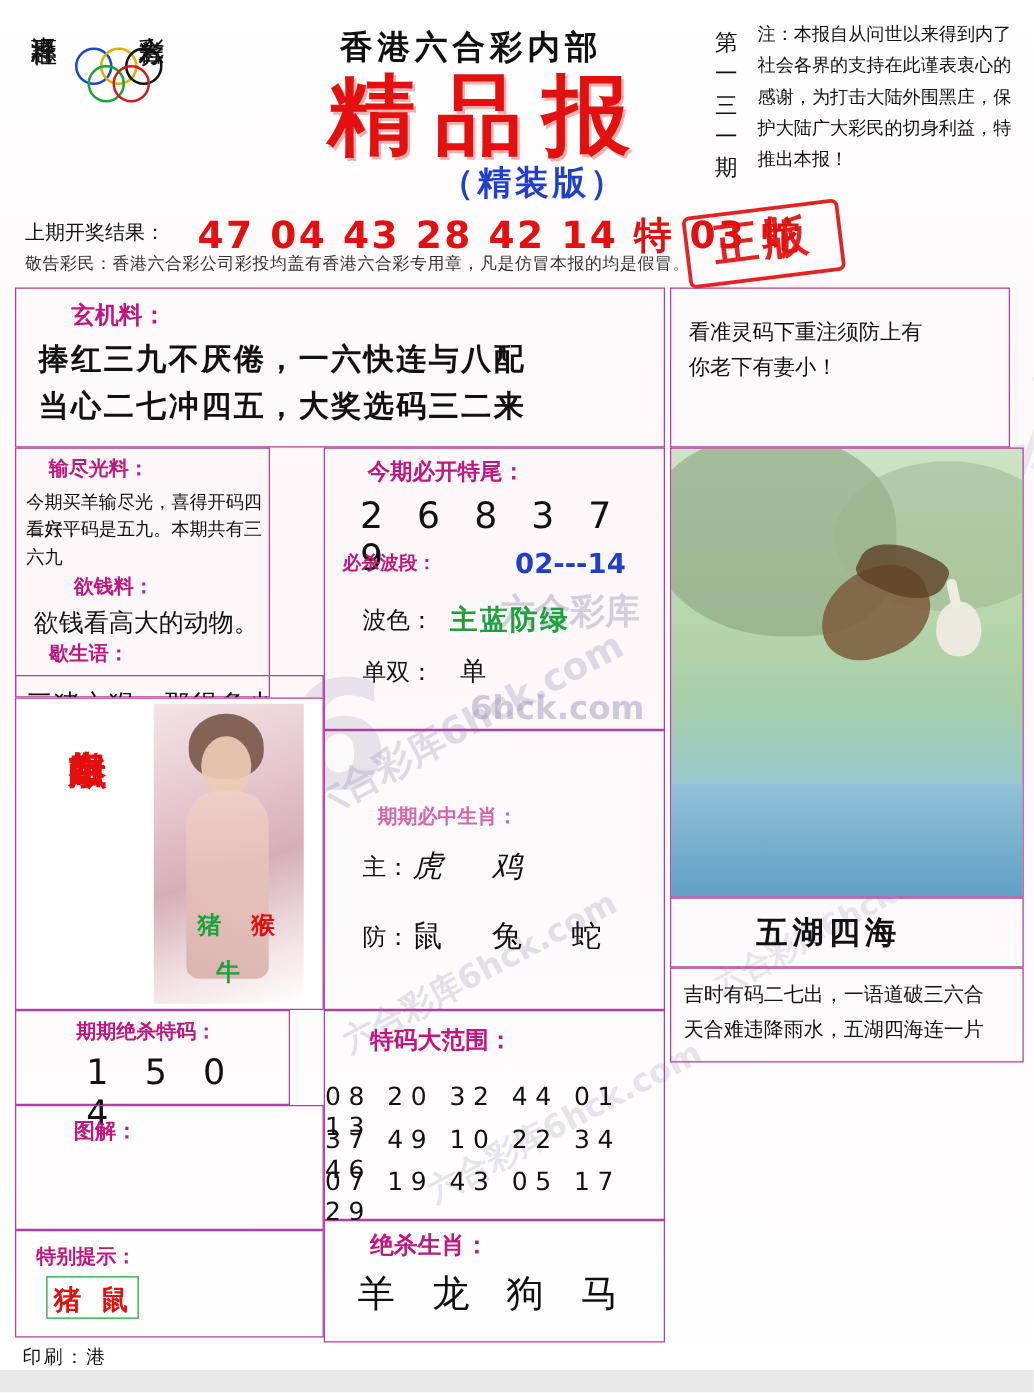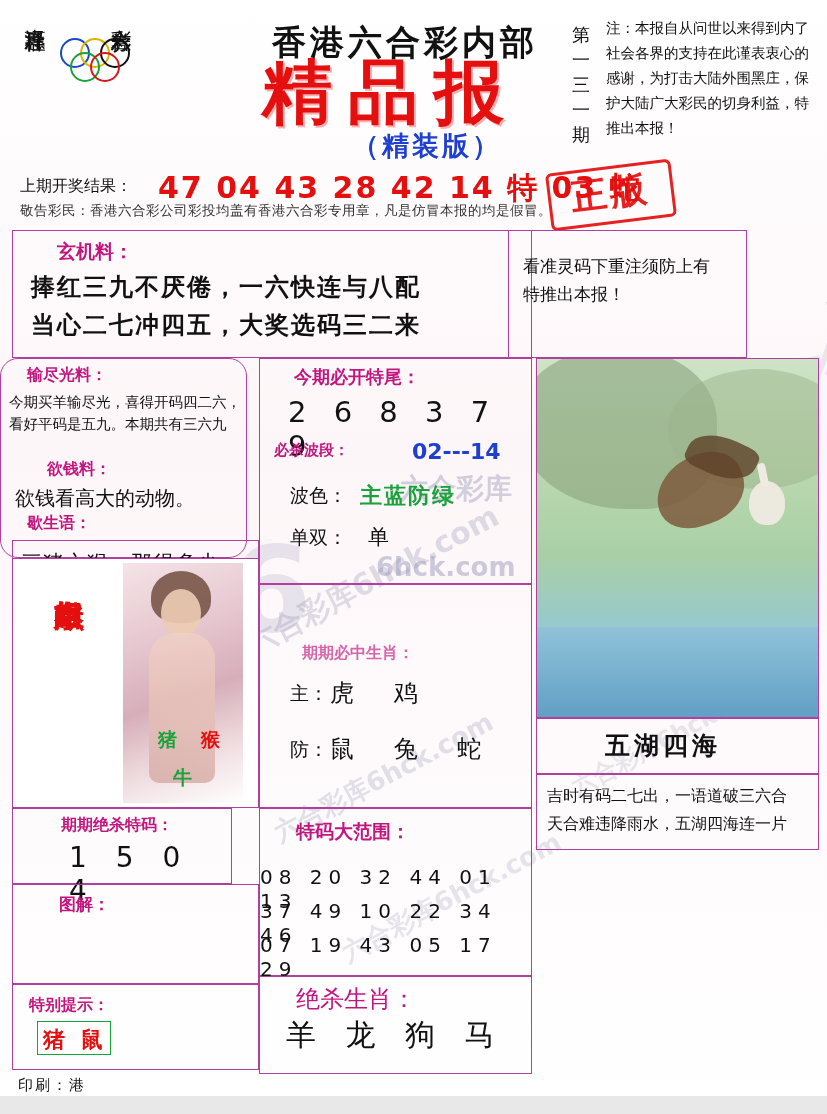--- a/index.html
+++ b/index.html
@@ -20,21 +20,21 @@
   .logo-col.a{left:14px;}
   .logo-col.b{left:100px;}
   .rings{position:absolute;left:52px;top:34px;width:70px;height:44px;}
   .ring{position:absolute;width:26px;height:26px;border:2px solid #1a49c9;border-radius:50%;}
   .r1{left:0;top:0;border-color:#1a49c9;}
   .r2{left:20px;top:0;border-color:#e0b200;}
   .r3{left:40px;top:0;border-color:#111;}
   .r4{left:10px;top:14px;border-color:#19a33a;}
   .r5{left:30px;top:14px;border-color:#d11a1a;}
 
-  .title-top{position:absolute;left:272px;top:20px;font-size:34px;color:#111;letter-spacing:4px;font-weight:bold;}
+  .title-top{position:absolute;left:272px;top:20px;font-size:26px;color:#111;letter-spacing:4px;font-weight:bold;}
   .title-main{position:absolute;left:262px;top:46px;font-size:70px;color:#e40f0f;letter-spacing:16px;font-weight:bold;
      text-shadow:2px 2px 0 #f7b0b0;font-family:"DejaVu Serif",serif;}
   .title-sub{position:absolute;left:352px;top:128px;font-size:27px;color:#1f3fd0;letter-spacing:3px;font-weight:bold;}
 
   .issue{position:absolute;left:566px;top:22px;width:30px;font-size:18px;color:#111;line-height:25px;text-align:center;}
   .note{position:absolute;left:606px;top:16px;width:212px;font-size:14.5px;color:#111;line-height:25px;}
 
   .prev-label{position:absolute;left:20px;top:176px;font-size:16px;color:#111;}
   .prev-nums{position:absolute;left:158px;top:168px;font-size:30px;color:#e40f0f;font-weight:bold;letter-spacing:2px;}
   .warn{position:absolute;left:20px;top:202px;font-size:13.5px;color:#333;letter-spacing:0.5px;}
@@ -44,21 +44,21 @@
   
   .bx{position:absolute;border:1px solid #b03fa0;box-sizing:border-box;background:transparent;}
 
   
   #box-xuanji{left:12px;top:230px;width:520px;height:128px;}
   #xuanji-label{position:absolute;left:44px;top:8px;font-size:19px;color:#c2167f;font-weight:bold;}
   .xuanji-line{position:absolute;left:18px;font-size:24px;color:#111;letter-spacing:2px;font-weight:bold;}
   #xj1{top:40px;}
   #xj2{top:78px;}
 
-  #box-shujin{left:0;top:358px;width:247px;height:200px;border-radius:18px;}
+  #box-shujin{left:12px;top:358px;width:204px;height:200px;}
   #shujin-label{position:absolute;left:26px;top:6px;font-size:16px;color:#c2167f;font-weight:bold;}
   .shujin-txt{position:absolute;left:8px;font-size:14.5px;color:#111;line-height:22px;}
   #sj1{top:32px;}
   #sj2{top:54px;}
   #yuqian-label{position:absolute;left:26px;top:100px;font-size:16px;color:#c2167f;font-weight:bold;margin-left:20px;}
   #yuqian-txt{position:absolute;left:14px;top:126px;font-size:20px;color:#111;}
   #xiesheng-label{position:absolute;left:26px;top:154px;font-size:16px;color:#c2167f;font-weight:bold;}
 
   #box-xiesheng{left:12px;top:540px;width:247px;height:44px;}
   #xiesheng-txt{position:absolute;left:8px;top:8px;font-size:21px;color:#111;letter-spacing:1px;}
@@ -96,37 +96,37 @@
   #bosha-label{position:absolute;left:14px;top:82px;font-size:15px;color:#c2167f;font-weight:bold;}
   #bosha-val{position:absolute;left:152px;top:80px;font-size:22px;color:#1f3fd0;font-weight:bold;}
   #bose-label{position:absolute;left:30px;top:124px;font-size:19px;color:#111;}
   #bose-val{position:absolute;left:100px;top:122px;font-size:22px;color:#19a33a;font-weight:bold;letter-spacing:2px;}
   #danshuang-label{position:absolute;left:30px;top:166px;font-size:19px;color:#111;}
   #danshuang-val{position:absolute;left:108px;top:164px;font-size:21px;color:#111;}
 
   #box-mid-zodiac{left:259px;top:584px;width:273px;height:224px;}
   #zodiac-title{position:absolute;left:42px;top:58px;font-size:16px;color:#c2167f;font-weight:bold;opacity:.65;}
   #gong-label{position:absolute;left:30px;top:96px;font-size:19px;color:#111;}
-  #gong-val{position:absolute;left:70px;top:92px;font-size:24px;color:#111;letter-spacing:16px;}
+  #gong-val{position:absolute;left:70px;top:92px;font-size:24px;color:#111;letter-spacing:16px;font-style:italic;}
   #fang-label{position:absolute;left:30px;top:152px;font-size:19px;color:#111;}
   #fang-val{position:absolute;left:70px;top:148px;font-size:24px;color:#111;letter-spacing:16px;}
 
   #box-mid-range{left:259px;top:808px;width:273px;height:168px;}
   #range-label{position:absolute;left:36px;top:10px;font-size:19px;color:#c2167f;font-weight:bold;}
   .range-row{position:absolute;left:0;font-size:20px;color:#111;letter-spacing:6px;}
   #rr1{top:56px;}
   #rr2{top:90px;}
   #rr3{top:124px;}
 
   #box-mid-kill{left:259px;top:976px;width:273px;height:98px;}
-  #kill-label{position:absolute;left:36px;top:6px;font-size:24px;color:#c2167f;font-weight:normal;}
+  #kill-label{position:absolute;left:36px;top:6px;font-size:19px;color:#c2167f;font-weight:bold;}
   #kill-val{position:absolute;left:26px;top:38px;font-size:30px;color:#111;letter-spacing:10px;}
 
   
-  #box-right-top{left:508px;top:230px;width:239px;height:128px;}
+  #box-right-top{left:536px;top:230px;width:272px;height:128px;}
   .rt-line{position:absolute;left:14px;font-size:17px;color:#111;line-height:26px;}
   #rt1{top:22px;}
   #rt2{top:50px;}
 
   #box-right-pic{left:536px;top:358px;width:283px;height:360px;overflow:hidden;
      background:linear-gradient(180deg,#cfe3c6 0%,#bcd9b0 30%,#a9cfa6 55%,#93c8d8 80%,#6fa8c9 100%);}
   .hill{position:absolute;left:-20px;top:-10px;width:200px;height:160px;background:#8aa37e;border-radius:50% 50% 40% 60%;opacity:.6;}
   .hill2{position:absolute;right:-30px;top:10px;width:180px;height:120px;background:#9bb48c;border-radius:50%;opacity:.5;}
   .water{position:absolute;left:0;bottom:0;width:100%;height:90px;background:linear-gradient(180deg,#8fc0d8,#5f9ec4);opacity:.85;}
   .bird{position:absolute;left:118px;top:96px;width:90px;height:70px;background:#7d5a3c;
@@ -264,21 +264,21 @@
     <div class="range-row" id="rr3">07 19 43 05 17 29</div>
   </div>
 
   <div class="bx" id="box-mid-kill">
     <div id="kill-label">绝杀生肖：</div>
     <div id="kill-val">羊 龙 狗 马</div>
   </div>
 
   <div class="bx" id="box-right-top">
     <div class="rt-line" id="rt1">看准灵码下重注须防上有</div>
-    <div class="rt-line" id="rt2">特推出本报！</div>
+    <div class="rt-line" id="rt2">你老下有妻小！</div>
   </div>
 
   <div class="bx" id="box-right-pic">
     <div class="hill"></div>
       <div class="hill2"></div>
     <div class="bird"></div>
     <div class="bird-wing"></div>
     <div class="rabbit"></div>
     <div class="rabbit-ear"></div>
     <div class="water"></div>

